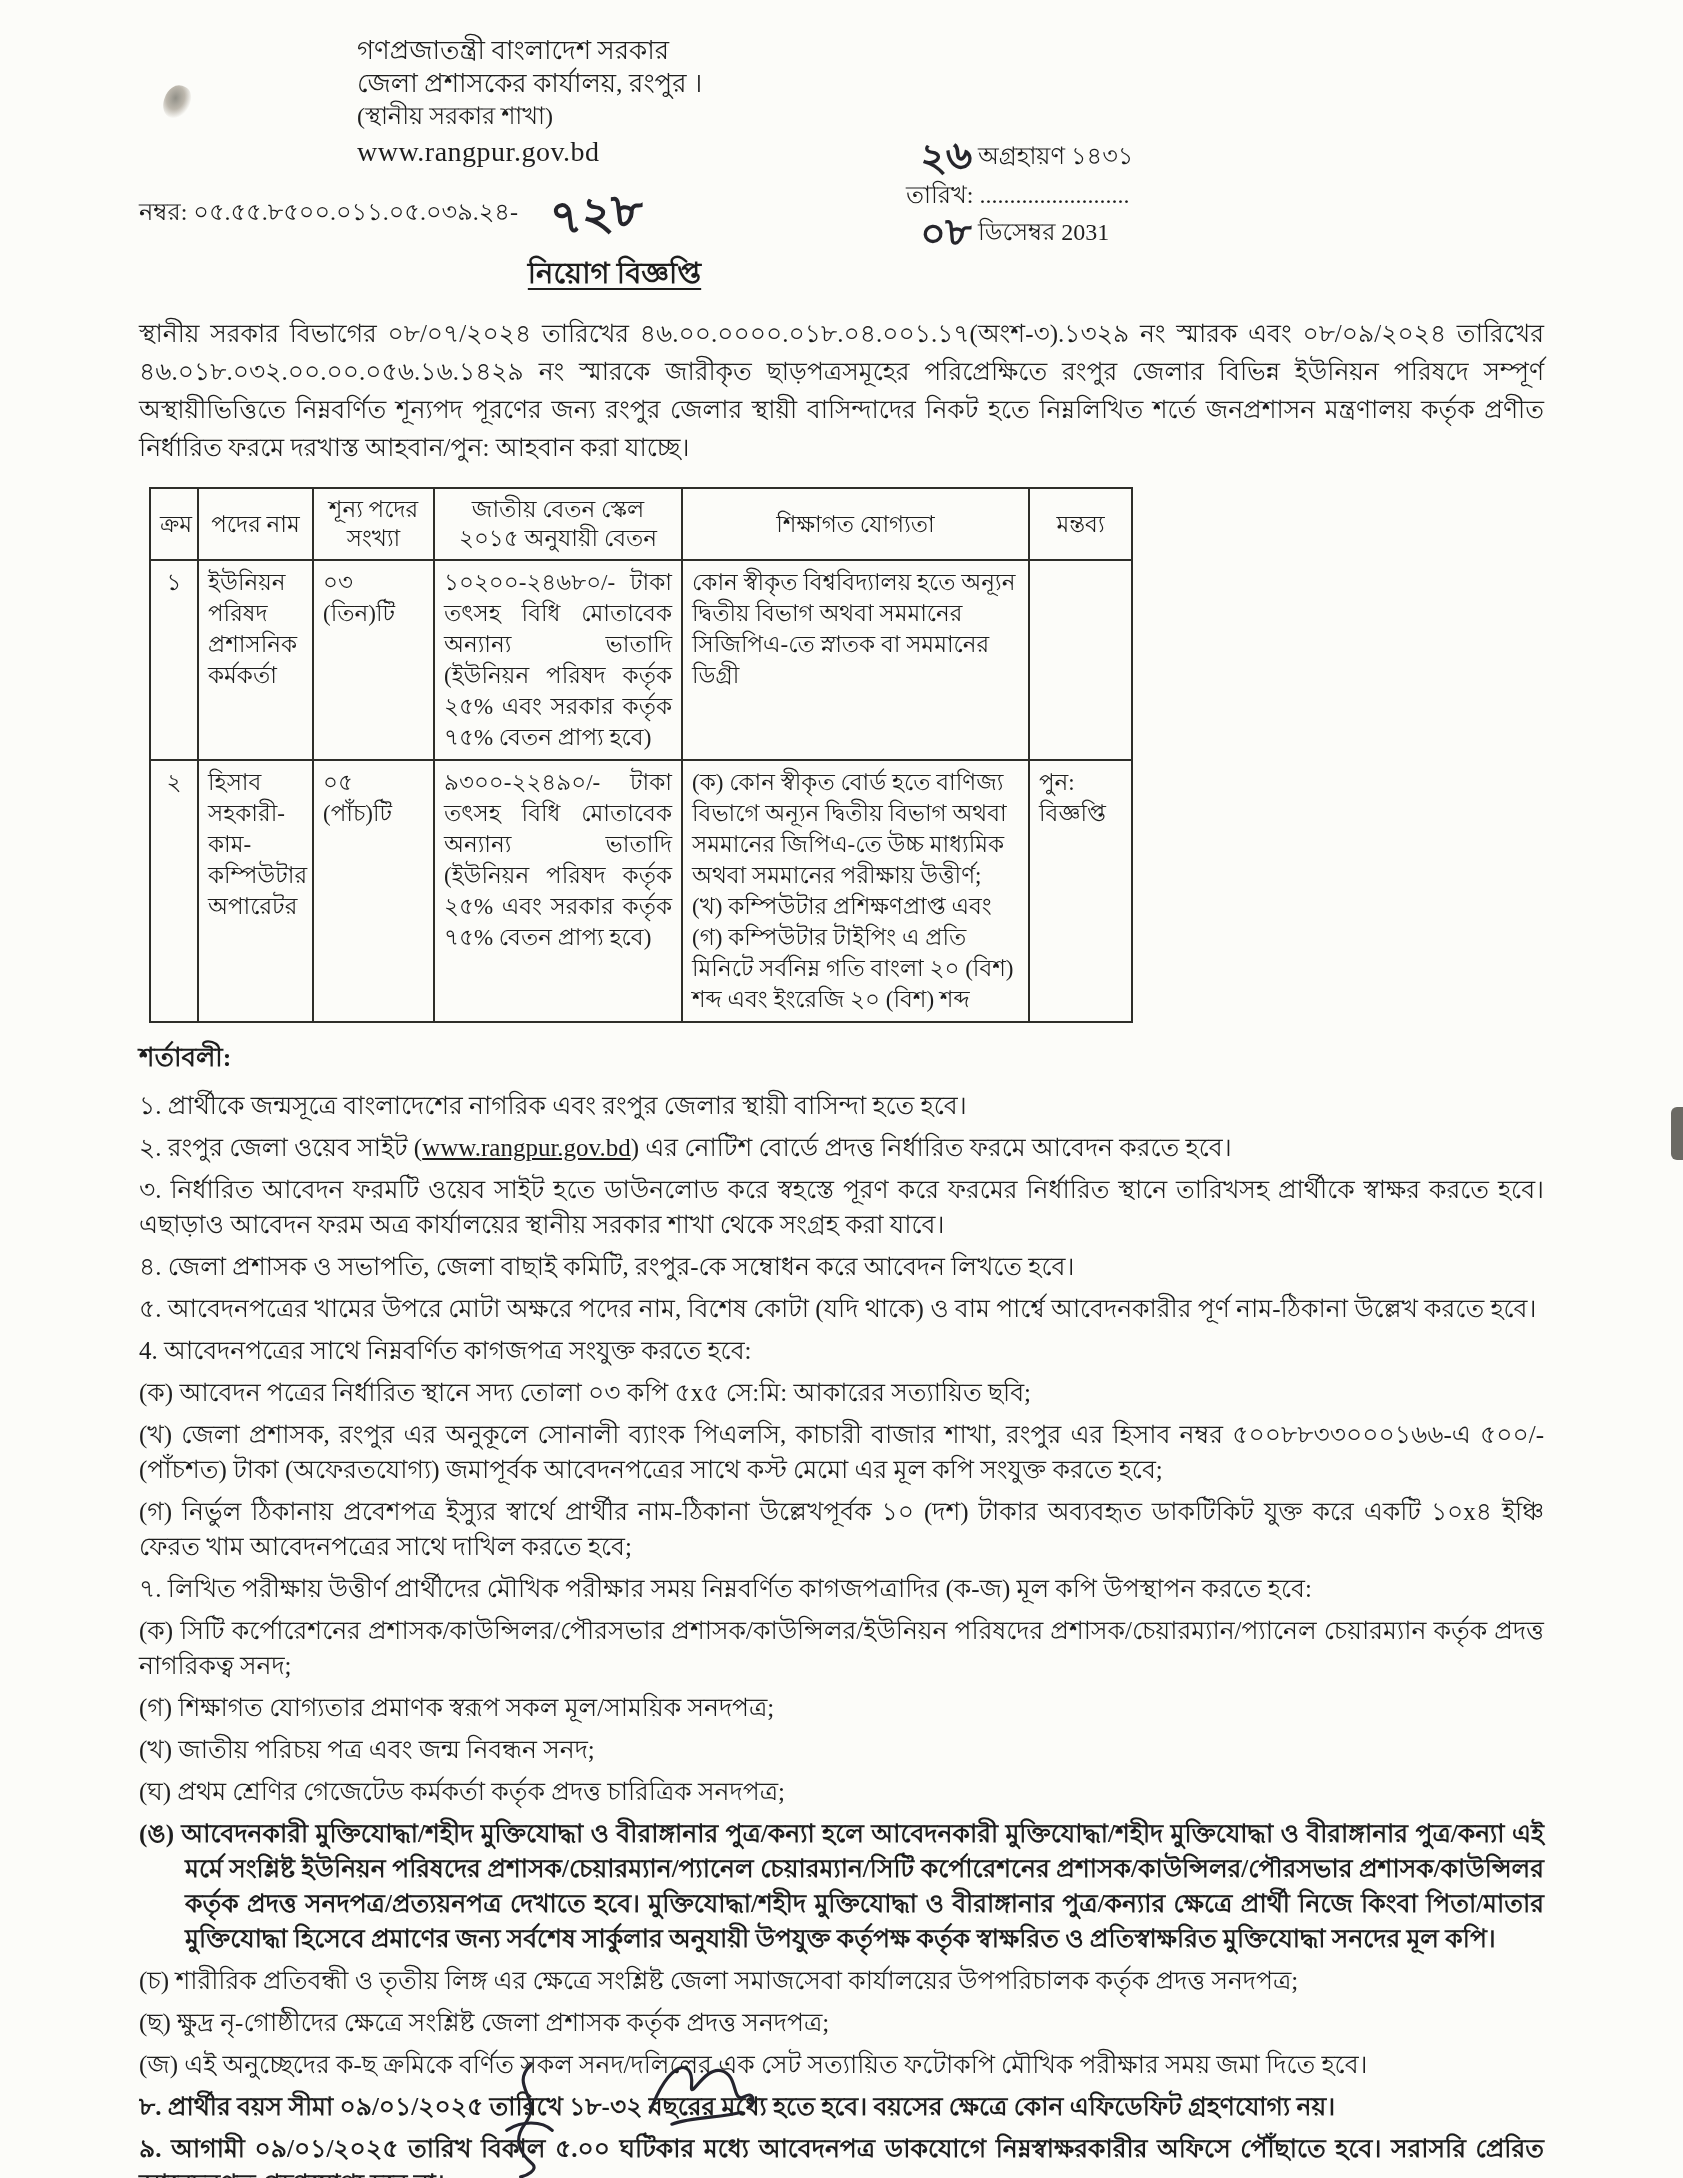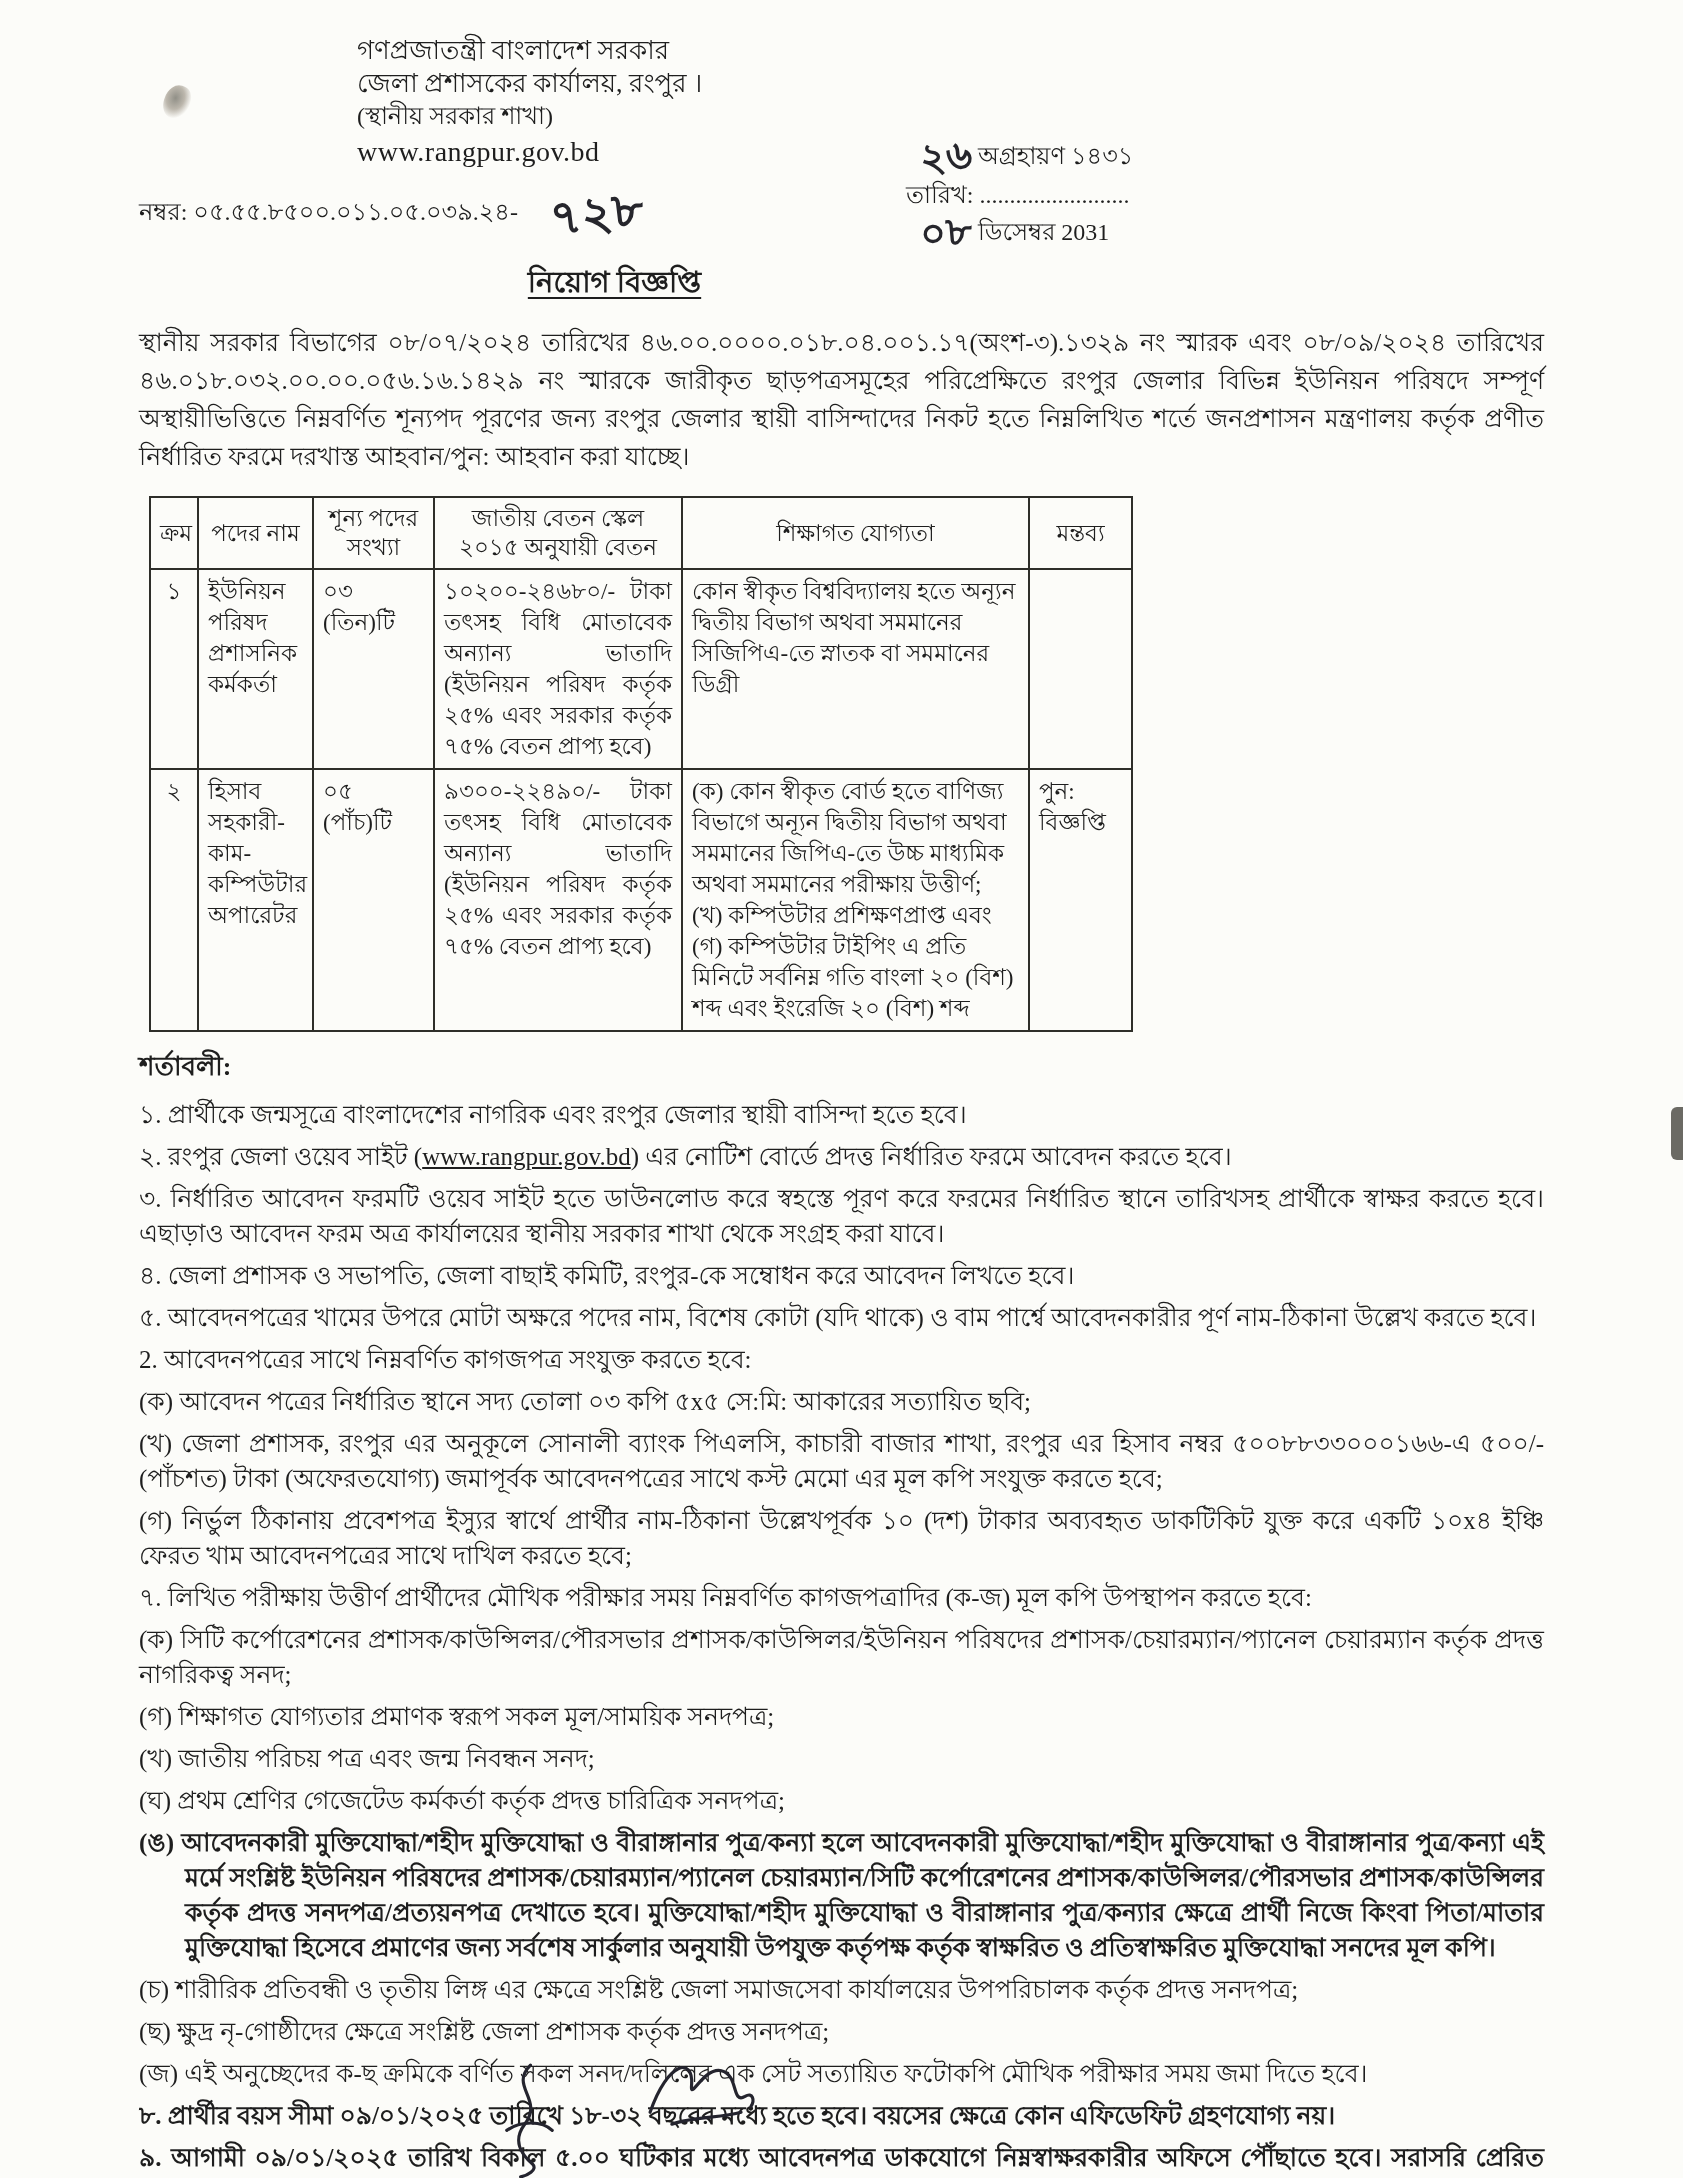--- a/index.html
+++ b/index.html
@@ -36,21 +36,21 @@
   .memo-line { position:absolute; left:0; top:156px; font-size:24px; white-space:nowrap; }
   .hand {
     display:inline-block; font-weight:600; transform:rotate(-5deg);
     font-size:40px; line-height:1; color:#26262c; vertical-align:-6px;
   }
   .hand-big { font-size:48px; margin-left:26px; vertical-align:-10px; transform:rotate(-7deg); }
   .date-block { position:absolute; left:767px; top:103px; width:327px; text-align:left; line-height:36px; }
   .date-block .row1 { padding-left:14px; }
   .date-block .row3 { padding-left:14px; }
   
-  .title-wrap { width:515px; margin-left:218px; text-align:center; margin-top:15px; }
+  .title-wrap { width:515px; margin-left:218px; text-align:center; margin-top:6px; }
   .doc-title { display:inline-block; font-size:29px; font-weight:bold; margin:0; text-decoration:underline; text-underline-offset:5px; }
   
   .intro { font-size:25px; line-height:38px; text-align:justify; margin:16px 0 0 0; }
   
   table.vacancy { border-collapse:collapse; margin:20px 0 0 10px; width:980px; table-layout:fixed; }
   table.vacancy th, table.vacancy td {
     border:2px solid #2e2e2a; padding:6px 9px; font-weight:normal;
     font-size:23px; line-height:31px; vertical-align:top; box-sizing:border-box;
   }
   table.vacancy th { text-align:center; vertical-align:middle; line-height:29px; }
@@ -161,21 +161,21 @@
   <div>
     <div class="cond-title">শর্তাবলী:</div>
 
     <p class="cond">১. প্রার্থীকে জন্মসূত্রে বাংলাদেশের নাগরিক এবং রংপুর জেলার স্থায়ী বাসিন্দা হতে হবে।</p>
 
     <p class="cond"><span>২. রংপুর জেলা ওয়েব সাইট (</span><span class="doc-link">www.rangpur.gov.bd</span><span>) এর নোটিশ বোর্ডে প্রদত্ত নির্ধারিত ফরমে আবেদন করতে হবে।</span></p>
 
     <p class="cond">৩. নির্ধারিত আবেদন ফরমটি ওয়েব সাইট হতে ডাউনলোড করে স্বহস্তে পূরণ করে ফরমের নির্ধারিত স্থানে তারিখসহ প্রার্থীকে স্বাক্ষর করতে হবে। এছাড়াও আবেদন ফরম অত্র কার্যালয়ের স্থানীয় সরকার শাখা থেকে সংগ্রহ করা যাবে।</p>
     <p class="cond">৪. জেলা প্রশাসক ও সভাপতি, জেলা বাছাই কমিটি, রংপুর-কে সম্বোধন করে আবেদন লিখতে হবে।</p>
     <p class="cond">৫. আবেদনপত্রের খামের উপরে মোটা অক্ষরে পদের নাম, বিশেষ কোটা (যদি থাকে) ও বাম পার্শ্বে আবেদনকারীর পূর্ণ নাম-ঠিকানা উল্লেখ করতে হবে।</p>
-    <p class="cond">2. আবেদনপত্রের সাথে নিম্নবর্ণিত কাগজপত্র সংযুক্ত করতে হবে:</p>
+    <p class="cond">4. আবেদনপত্রের সাথে নিম্নবর্ণিত কাগজপত্র সংযুক্ত করতে হবে:</p>
     <p class="cond">(ক) আবেদন পত্রের নির্ধারিত স্থানে সদ্য তোলা ০৩ কপি ৫x৫ সে:মি: আকারের সত্যায়িত ছবি;</p>
     <p class="cond">(খ) জেলা প্রশাসক, রংপুর এর অনুকূলে সোনালী ব্যাংক পিএলসি, কাচারী বাজার শাখা, রংপুর এর হিসাব নম্বর ৫০০৮৮৩৩০০০১৬৬-এ ৫০০/- (পাঁচশত) টাকা (অফেরতযোগ্য) জমাপূর্বক আবেদনপত্রের সাথে কস্ট মেমো এর মূল কপি সংযুক্ত করতে হবে;</p>
     <p class="cond">(গ) নির্ভুল ঠিকানায় প্রবেশপত্র ইস্যুর স্বার্থে প্রার্থীর নাম-ঠিকানা উল্লেখপূর্বক ১০ (দশ) টাকার অব্যবহৃত ডাকটিকিট যুক্ত করে একটি ১০x৪ ইঞ্চি ফেরত খাম আবেদনপত্রের সাথে দাখিল করতে হবে;</p>
     <p class="cond">৭. লিখিত পরীক্ষায় উত্তীর্ণ প্রার্থীদের মৌখিক পরীক্ষার সময় নিম্নবর্ণিত কাগজপত্রাদির (ক-জ) মূল কপি উপস্থাপন করতে হবে:</p>
     <p class="cond">(ক) সিটি কর্পোরেশনের প্রশাসক/কাউন্সিলর/পৌরসভার প্রশাসক/কাউন্সিলর/ইউনিয়ন পরিষদের প্রশাসক/চেয়ারম্যান/প্যানেল চেয়ারম্যান কর্তৃক প্রদত্ত নাগরিকত্ব সনদ;</p>
     <p class="cond">(গ) শিক্ষাগত যোগ্যতার প্রমাণক স্বরূপ সকল মূল/সাময়িক সনদপত্র;</p>
     <p class="cond">(খ) জাতীয় পরিচয় পত্র এবং জন্ম নিবন্ধন সনদ;</p>
     <p class="cond">(ঘ) প্রথম শ্রেণির গেজেটেড কর্মকর্তা কর্তৃক প্রদত্ত চারিত্রিক সনদপত্র;</p>
     <p class="cond bold hang">(ঙ) আবেদনকারী মুক্তিযোদ্ধা/শহীদ মুক্তিযোদ্ধা ও বীরাঙ্গানার পুত্র/কন্যা হলে আবেদনকারী মুক্তিযোদ্ধা/শহীদ মুক্তিযোদ্ধা ও বীরাঙ্গানার পুত্র/কন্যা এই মর্মে সংশ্লিষ্ট ইউনিয়ন পরিষদের প্রশাসক/চেয়ারম্যান/প্যানেল চেয়ারম্যান/সিটি কর্পোরেশনের প্রশাসক/কাউন্সিলর/পৌরসভার প্রশাসক/কাউন্সিলর কর্তৃক প্রদত্ত সনদপত্র/প্রত্যয়নপত্র দেখাতে হবে। মুক্তিযোদ্ধা/শহীদ মুক্তিযোদ্ধা ও বীরাঙ্গানার পুত্র/কন্যার ক্ষেত্রে প্রার্থী নিজে কিংবা পিতা/মাতার মুক্তিযোদ্ধা হিসেবে প্রমাণের জন্য সর্বশেষ সার্কুলার অনুযায়ী উপযুক্ত কর্তৃপক্ষ কর্তৃক স্বাক্ষরিত ও প্রতিস্বাক্ষরিত মুক্তিযোদ্ধা সনদের মূল কপি।</p>
     <p class="cond">(চ) শারীরিক প্রতিবন্ধী ও তৃতীয় লিঙ্গ এর ক্ষেত্রে সংশ্লিষ্ট জেলা সমাজসেবা কার্যালয়ের উপপরিচালক কর্তৃক প্রদত্ত সনদপত্র;</p>

